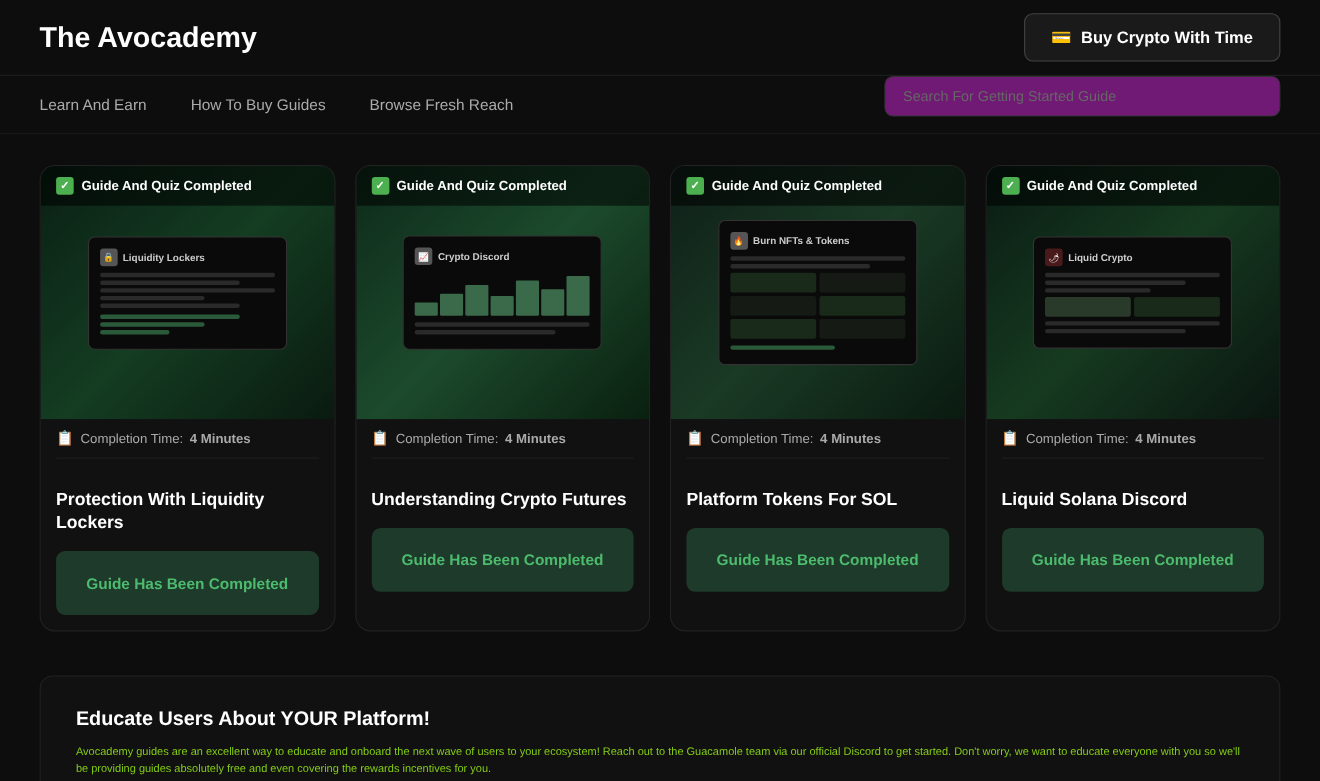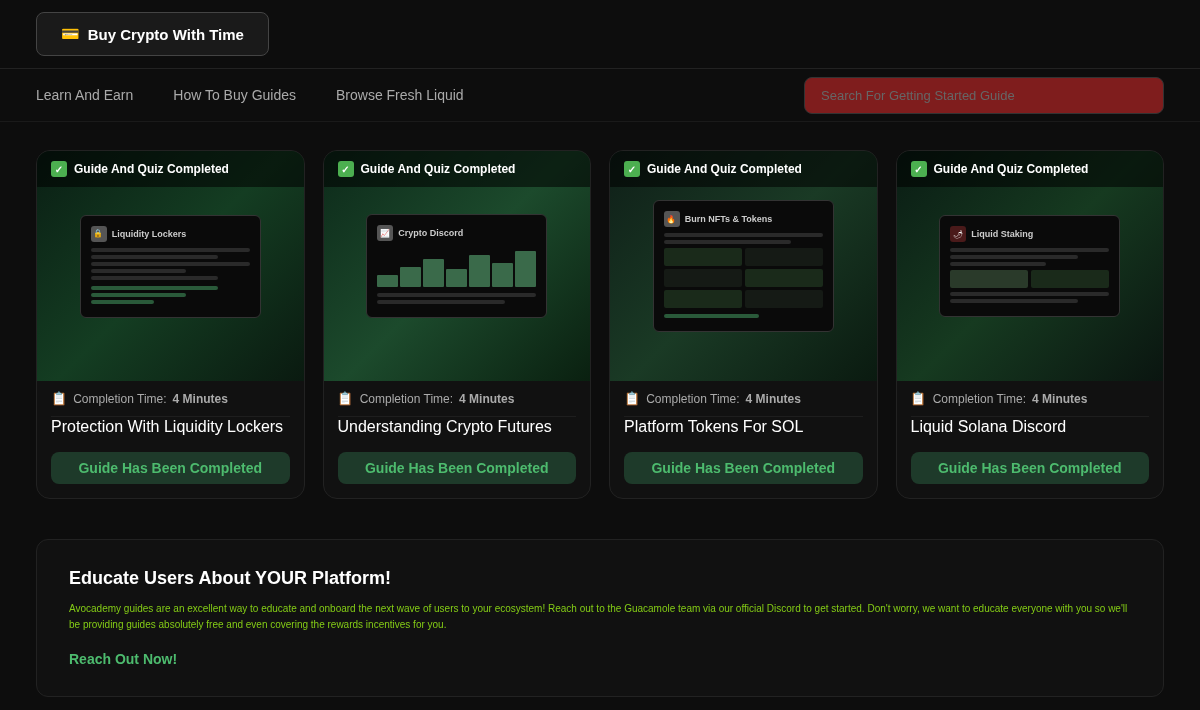--- a/index.html
+++ b/index.html
@@ -34,21 +34,20 @@
       padding: 12px 24px;
       border-radius: 8px;
       font-size: 15px;
       font-weight: 600;
       cursor: pointer;
     }
 
     
     .nav-bar {
       display: flex;
-      align-items: center;
       padding: 0 36px;
       border-bottom: 1px solid #1a1a1a;
       gap: 40px;
       background: #0d0d0d;
     }
     .nav-links {
       display: flex;
       gap: 40px;
       padding: 18px 0;
     }
@@ -60,21 +59,21 @@
       text-decoration: none;
       white-space: nowrap;
     }
     .nav-search {
       margin-left: auto;
       flex: 1;
       max-width: 360px;
     }
     .nav-search input {
       width: 100%;
-      background: #7f1d1d;
+      background: #701a75;
       border: 1px solid #333;
       border-radius: 8px;
       color: #aaa;
       font-size: 13px;
       padding: 10px 16px;
       outline: none;
     }
     .nav-search input::placeholder { color: #666; }
 
     
@@ -213,35 +212,35 @@
       gap: 6px;
       padding: 10px 0 10px;
       font-size: 12px;
       color: #aaa;
       border-bottom: 1px solid #1e1e1e;
     }
     .clock-emoji { font-size: 13px; }
 
     .card-title {
       font-size: 16px;
-      font-weight: 400;
-      color: #ffffff;
-      margin: 0 0 14px;
+      font-weight: 700;
+      color: #ffffff;
+      margin: 28px 0 14px;
       line-height: 1.3;
     }
 
     .completed-btn {
       width: 100%;
       background: #1e3a2a;
       border: none;
       border-radius: 8px;
       color: #4dbb6e;
       font-size: 14px;
       font-weight: 700;
-      padding: 8px;
+      padding: 21px;
       cursor: pointer;
       text-align: center;
     }
 
     
     .info-section {
       background: #111;
       border: 1px solid #222;
       border-radius: 12px;
       padding: 28px 32px;
@@ -278,31 +277,32 @@
       background: linear-gradient(135deg, #0f1f18 0%, #1a3a25 50%, #0a1a10 100%);
     }
     .card:nth-child(4) .card-image-wrapper {
       background: linear-gradient(135deg, #0a1c14 0%, #163a20 50%, #0a1510 100%);
     }
   </style>
 </head>
 <body>
 
 <div class="header">
+  <span class="site-title">The Avocademy</span>
   <button class="buy-crypto-btn">
     <span>💳</span>
     <span>Buy Crypto With Time</span>
   </button>
 </div>
 
 <div class="nav-bar">
   <nav class="nav-links">
     <a class="nav-link">Learn And Earn</a>
     <a class="nav-link">How To Buy Guides</a>
-    <a class="nav-link">Browse Fresh Liquid</a>
+    <a class="nav-link">Browse Fresh Reach</a>
   </nav>
   <div class="nav-search">
     <input type="text" placeholder="Search For Getting Started Guide" style="">
   </div>
 </div>
 
 <div class="main">
 
   <div class="cards-grid">
 
@@ -412,21 +412,21 @@
 
     <div class="card">
       <div class="card-image-wrapper">
         <div class="completed-badge">
           <div class="check-icon">✓</div>
           <span>Guide And Quiz Completed</span>
         </div>
         <div class="card-mockup">
           <div class="mockup-header">
             <div class="mockup-icon" style="background:#4a1a1a;">🌶</div>
-            <span class="mockup-title">Liquid Staking</span>
+            <span class="mockup-title">Liquid Crypto</span>
           </div>
           <div class="mockup-line w100"></div>
           <div class="mockup-line w80"></div>
           <div class="mockup-line w60"></div>
           <div class="mockup-grid">
             <div class="mockup-cell" style="background:#2a3a2a;"></div>
             <div class="mockup-cell" style="background:#1a2a1a;"></div>
           </div>
           <div class="mockup-line w100" style="margin-top:4px;"></div>
           <div class="mockup-line w80"></div>

